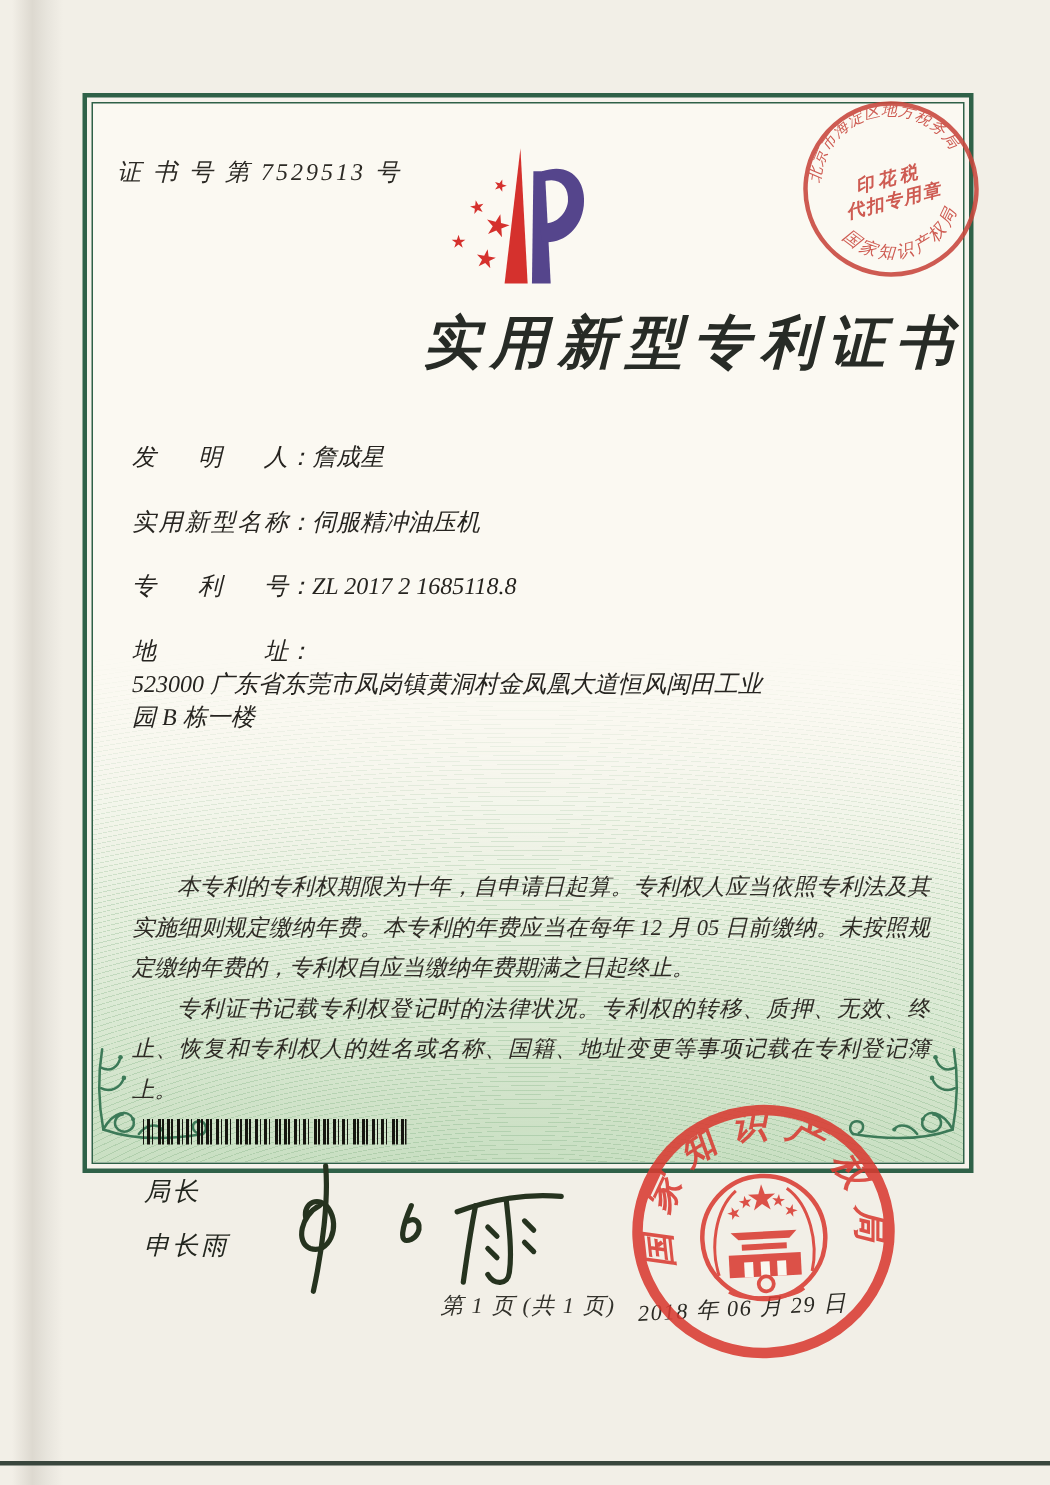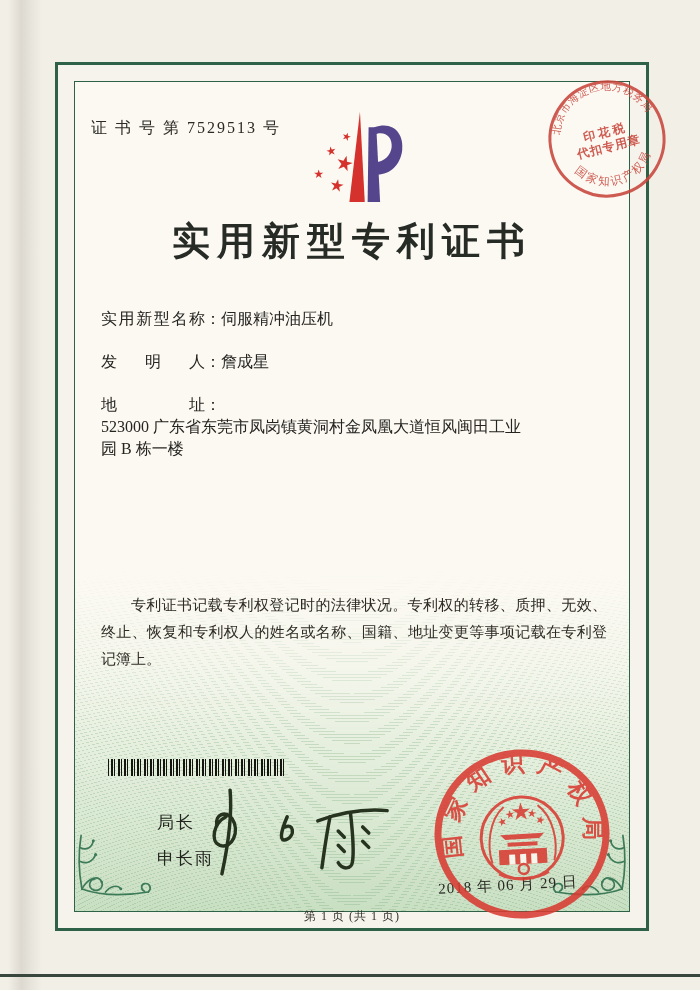--- a/index.html
+++ b/index.html
@@ -10,23 +10,24 @@
   }
   .spine{
     position:absolute;left:8px;top:0;width:34px;height:100%;
     background:linear-gradient(to right,#f2efe7,#ddd9d0 40%,#e8e5dd 70%,#f2efe7);
   }
   .bottom-edge{
     position:absolute;left:0;right:0;top:974px;height:3px;background:#39463d;
   }
   
   .cert{
-    position:absolute;left:55px;top:62px;width:594px;height:869px;
-    box-sizing:border-box;border:3px solid #2f6148;padding:16px;
+    position:absolute;left:55px;top:62px;width:594px;height:720px;
+    box-sizing:border-box;border:3px solid #2f6148;padding:3px;
     background:#f6f3ec;
+    font-style:italic;
   }
   .cert-inner{
     position:relative;width:100%;height:100%;box-sizing:border-box;
     border:1px solid #2f6148;background:#fbf9f2;
   }
   .waves{
     position:absolute;left:0;right:0;bottom:0;height:340px;z-index:0;
     background:
       repeating-radial-gradient(140% 120% at 50% 140%,
         rgba(110,165,115,.28) 0 1px, rgba(110,165,115,0) 1px 6px),
@@ -36,21 +37,21 @@
     mask-image:linear-gradient(to bottom,transparent 0,#000 50%);
   }
   .cert-no{
     position:absolute;left:16px;top:36px;z-index:1;
     font-size:16px;letter-spacing:2px;color:#2c2a25;
   }
   .logo{position:absolute;left:236px;top:24px;width:96px;height:100px;z-index:1;}
   .tax-stamp{position:absolute;left:469px;top:-6px;width:126px;height:126px;z-index:3;opacity:.88;}
   .title{
     position:absolute;left:0;right:0;top:134px;z-index:1;
-    text-align:center;font-size:38px;font-weight:bold;letter-spacing:7px;
+    text-align:right;font-size:38px;font-weight:bold;letter-spacing:7px;
     color:#272b26;
   }
   .fields{position:absolute;left:26px;right:20px;top:226px;z-index:1;color:#262420;}
   .frow{margin-bottom:21px;font-size:16px;line-height:22px;white-space:nowrap;}
   .frow.addr{margin-bottom:0;white-space:normal;}
   .flabel{
     display:inline-block;width:104px;vertical-align:top;
     text-align:justify;text-align-last:justify;
   }
   .colon{display:inline-block;vertical-align:top;}
@@ -63,32 +64,32 @@
   }
   .paras p{margin:0;text-indent:2em;}
   .barcode{
     position:absolute;left:33px;top:677px;width:176px;height:17px;z-index:1;
     background:repeating-linear-gradient(90deg,
       #15150f 0 1px,transparent 1px 3px,
       #15150f 3px 5px,transparent 5px 6px,
       #15150f 6px 7px,transparent 7px 10px,
       #15150f 10px 12px,transparent 12px 13px);
   }
-  .signer{position:absolute;left:34px;top:729px;z-index:1;font-size:17px;color:#23261f;margin-left:48px;}
+  .signer{position:absolute;left:34px;top:714px;z-index:1;font-size:17px;color:#23261f;}
   .signer div{margin-bottom:13px;letter-spacing:2px;}
   .signature{position:absolute;left:120px;top:696px;width:215px;height:102px;z-index:1;}
   .seal{position:absolute;left:356px;top:664px;width:182px;height:176px;z-index:3;opacity:.87;}
   .seal-date{
     position:absolute;left:333px;top:794px;width:200px;z-index:2;
     text-align:center;font-size:15px;letter-spacing:1px;color:#2a2923;
     transform:rotate(-3deg);
   }
   .footer{
-    position:absolute;left:0;right:0;top:826px;z-index:1;
-    text-align:center;font-size:12px;color:#33322c;letter-spacing:1px;
+    position:absolute;left:0;right:0;top:792px;z-index:1;
+    text-align:center;font-size:15px;color:#33322c;letter-spacing:1px;
   }
   .flourish{position:absolute;bottom:2px;width:84px;height:92px;z-index:1;}
   .fl-left{left:0;}
   .fl-right{right:0;transform:scaleX(-1);}
   .star{fill:#d5312d;}
   .seal-red{fill:#d93a31;}
   .seal-red-stroke{stroke:#d93a31;fill:none;}
   .stamp-red{fill:#c8463c;}
   text{font-family:"Liberation Serif","DejaVu Serif",serif;}
 </style>
@@ -167,31 +168,35 @@
         <text font-size="11.5" letter-spacing="2" class="stamp-red">
           <textPath href="#taxBot" startOffset="50%" text-anchor="middle">国家知识产权局</textPath>
         </text>
       </g>
     </svg>
 
     <div class="title">实用新型专利证书</div>
 
     <div class="fields">
       <div class="frow">
+        <span class="flabel">发明人</span><span class="colon">：</span><span class="fvalue">詹成星</span>
+      </div>
+      <div class="frow">
         <span class="flabel">实用新型名称</span><span class="colon">：</span><span class="fvalue">伺服精冲油压机</span>
       </div>
       <div class="frow">
-        <span class="flabel">发明人</span><span class="colon">：</span><span class="fvalue">詹成星</span>
+        <span class="flabel">专利号</span><span class="colon">：</span><span class="fvalue">ZL 2017 2 1685118.8</span>
       </div>
       <div class="frow addr">
         <span class="flabel">地址</span><span class="colon">：</span><span class="fvalue">523000 广东省东莞市凤岗镇黄洞村金凤凰大道恒风闽田工业园 B 栋一楼</span>
       </div>
     </div>
 
     <div class="paras">
+      <p>本专利的专利权期限为十年，自申请日起算。专利权人应当依照专利法及其实施细则规定缴纳年费。本专利的年费应当在每年 12 月 05 日前缴纳。未按照规定缴纳年费的，专利权自应当缴纳年费期满之日起终止。</p>
       <p>专利证书记载专利权登记时的法律状况。专利权的转移、质押、无效、终止、恢复和专利权人的姓名或名称、国籍、地址变更等事项记载在专利登记簿上。</p>
     </div>
 
     <div class="barcode"></div>
 
     <div class="signer">
       <div>局长</div>
       <div>申长雨</div>
     </div>
 

